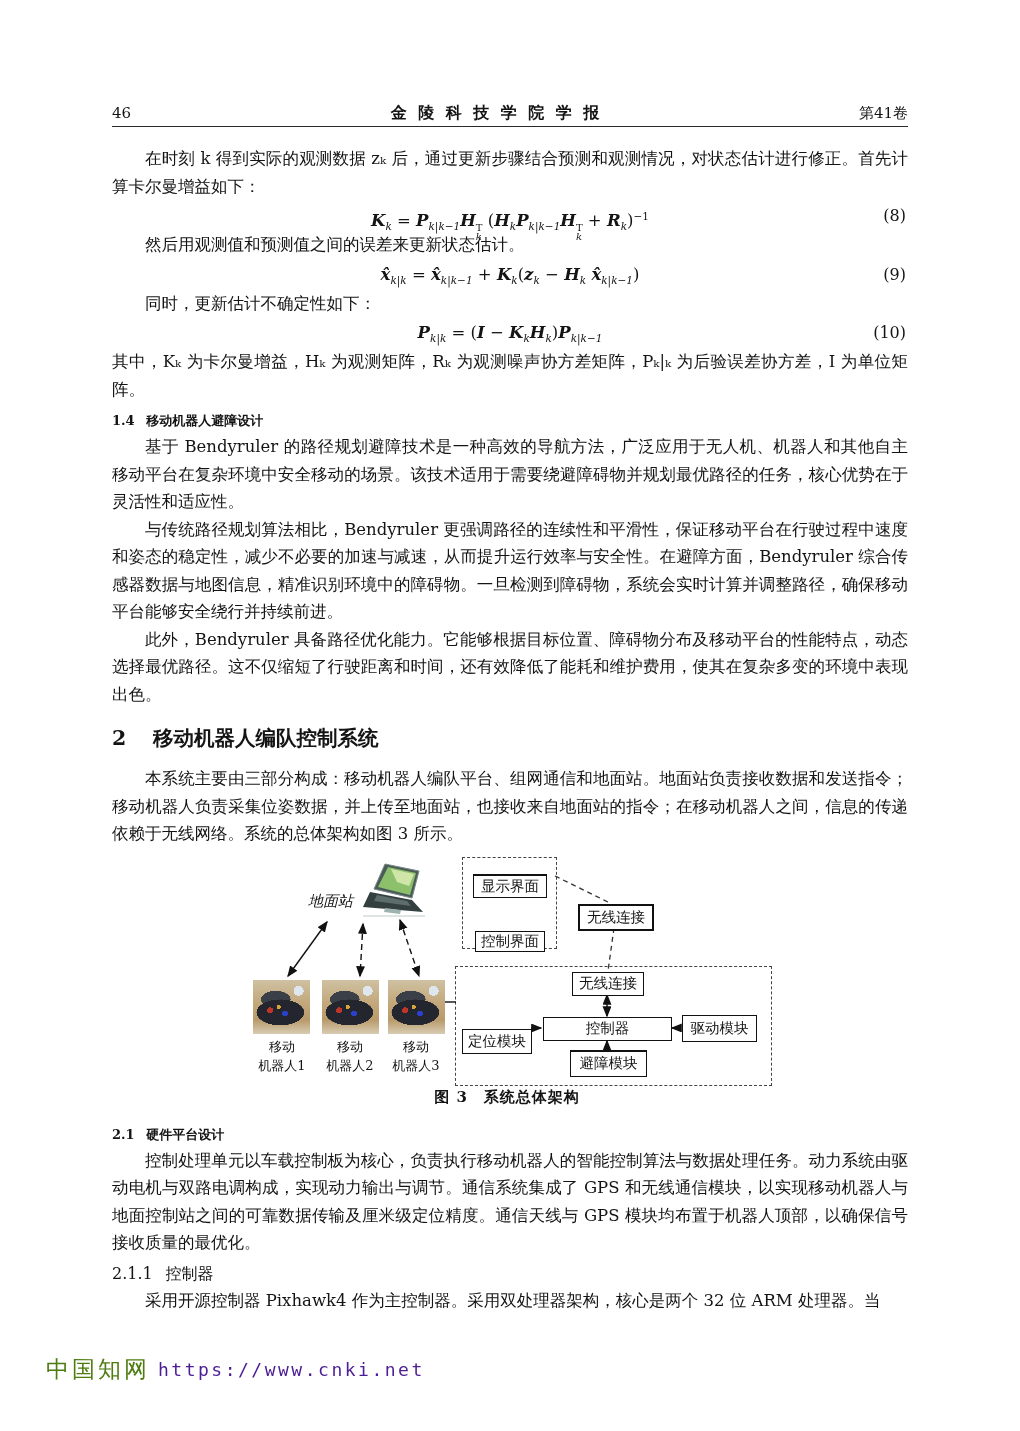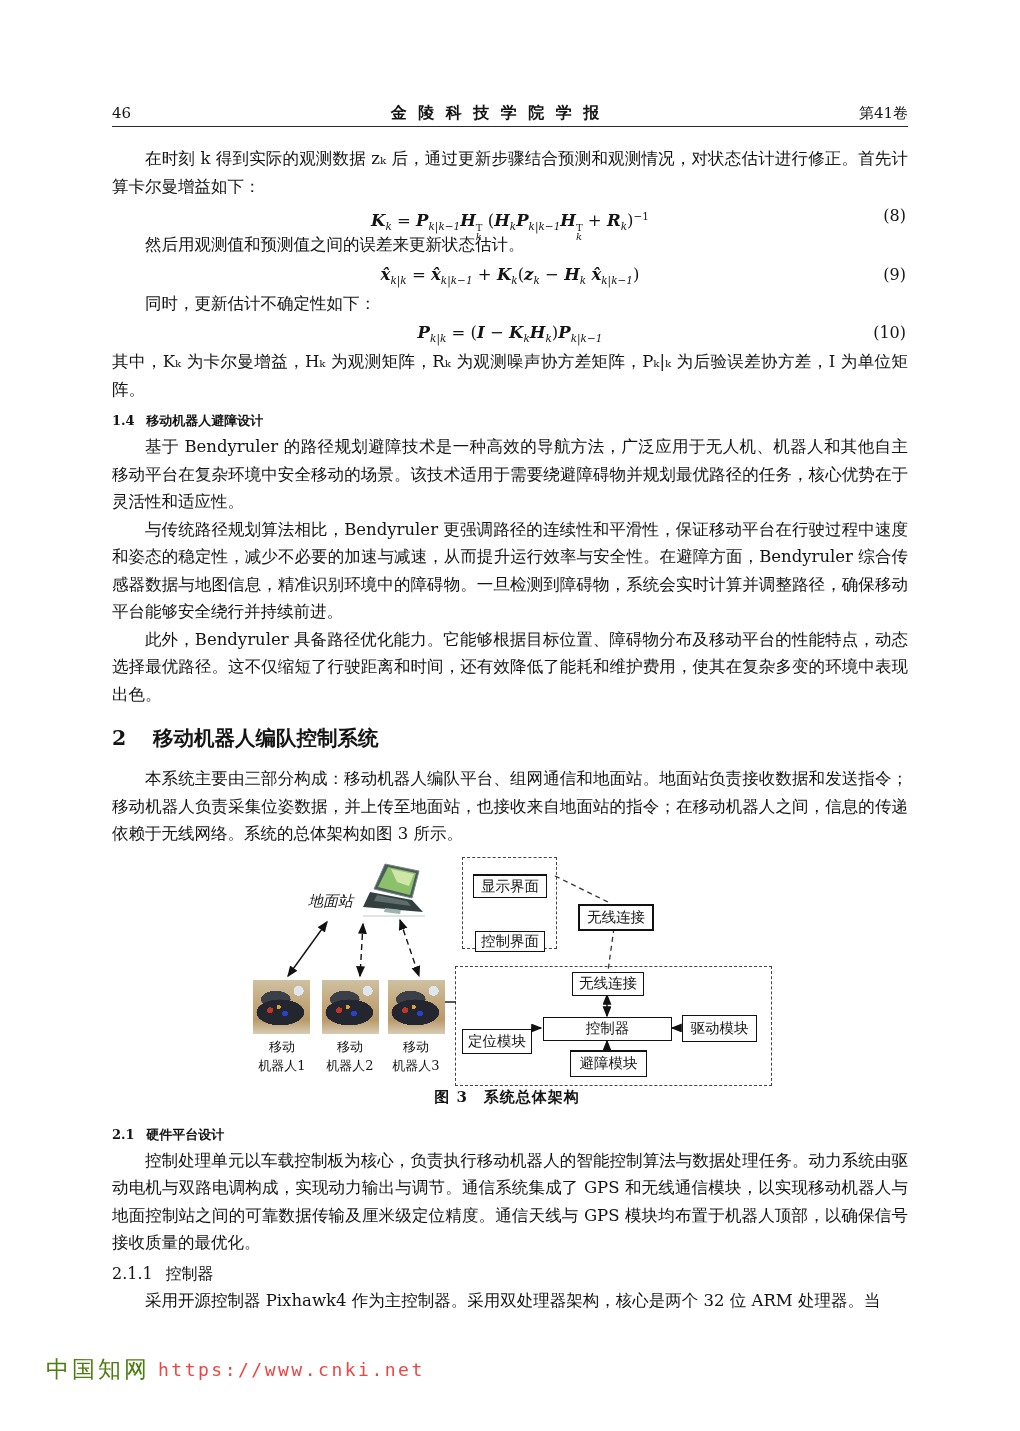--- a/index.html
+++ b/index.html
@@ -45,21 +45,21 @@
       linear-gradient(180deg,#cfc1a2 0%,#c4a97d 40%,#b99a6a 74%,#d8ccb4 100%);}
   .robot-label{position:absolute;width:80px;font-size:13px;line-height:19px;
         text-align:center;z-index:3;}
   .caption{position:absolute;left:280px;width:230px;top:236px;text-align:center;
         font-weight:bold;font-size:15px;letter-spacing:1px;z-index:3;}
   .fig-svg{position:absolute;left:0;top:0;z-index:2;}
   .laptop{position:absolute;left:245px;top:10px;z-index:3;}
   
   .wm-cn{position:absolute;left:46px;top:1354px;font-size:23px;color:#4d7c0f;
         font-family:"DejaVu Serif",serif;letter-spacing:3px;}
-  .wm-url{position:absolute;left:158px;top:1359px;font-size:18px;color:#ef4444;
+  .wm-url{position:absolute;left:158px;top:1359px;font-size:18px;color:#4c1d95;
         font-family:"DejaVu Sans Mono",monospace;letter-spacing:2.5px;}
 </style>
 </head>
 <body>
 
 <div class="page">
   <div class="content">
 
     <div class="pagehead">
       <span class="pnum">46</span>

